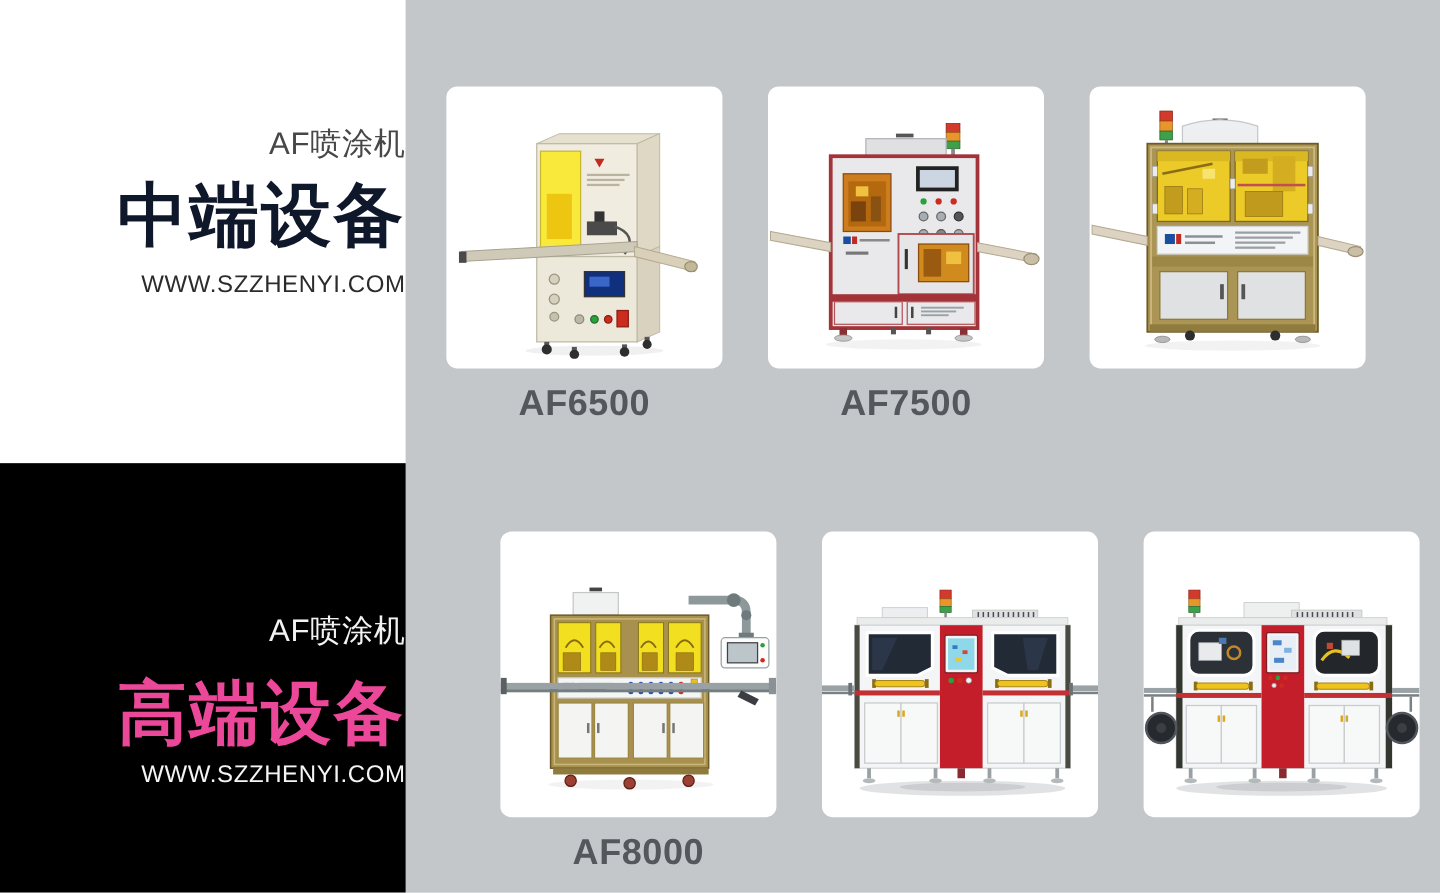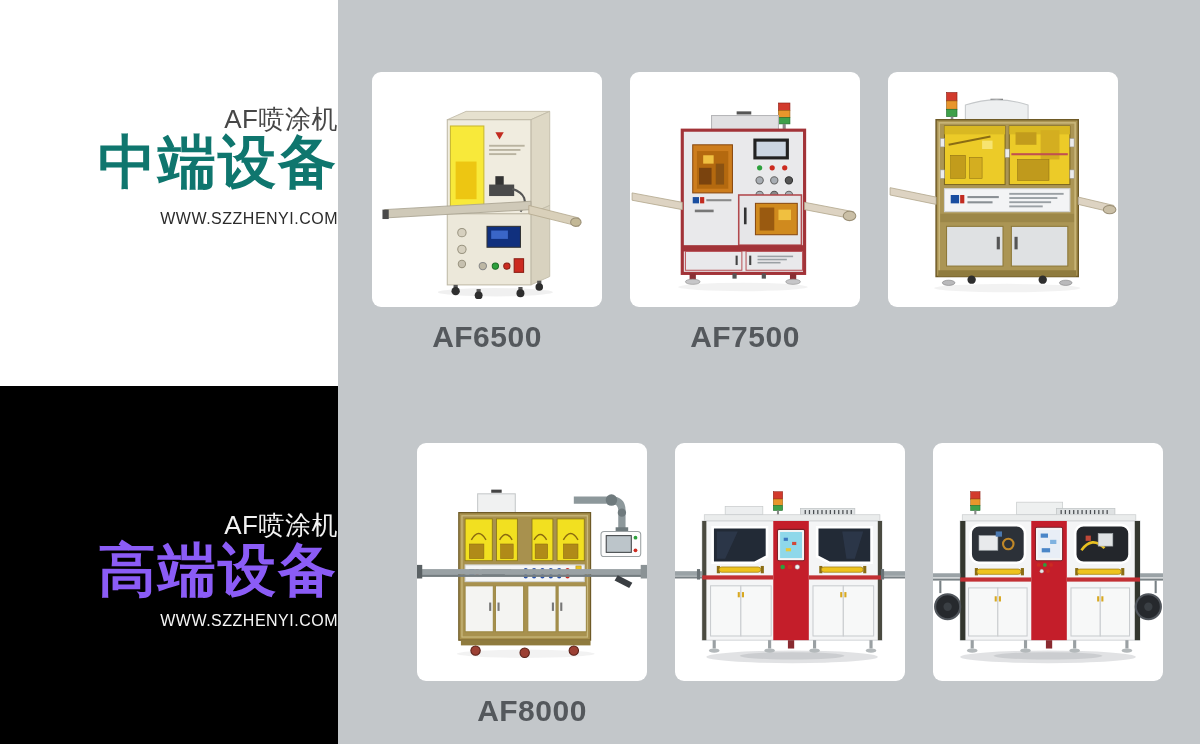--- a/index.html
+++ b/index.html
@@ -9,28 +9,28 @@
   
   .left-col{position:absolute;left:0;top:0;width:280px;height:744px;text-align:right;}
   .panel{position:absolute;left:0;width:338px;box-sizing:border-box;}
   .panel-mid{top:0;height:386px;background:#ffffff;}
   .panel-high{top:386px;height:358px;background:#000000;}
   .panel-inner{padding-left:48px;}
   .panel-mid .panel-inner{padding-top:106px;}
   .panel-high .panel-inner{padding-top:126px;}
   .kicker{font-size:26px;line-height:26px;color:#474747;letter-spacing:.5px;}
   .panel-high .kicker{color:#f2f2f2;}
-  .big-title{font-size:58px;line-height:60px;font-weight:900;letter-spacing:2px;color:#0f766e;}
-  .panel-high .big-title{color:#8b5cf6;margin-top:2px;}
-  .site-url{font-size:16px;line-height:26px;color:#2b2b2b;letter-spacing:.5px;margin-top:14px;}
+  .big-title{font-size:58px;line-height:60px;font-weight:900;letter-spacing:2px;color:#0f172a;margin-top:18px;}
+  .panel-high .big-title{color:#ec4899;margin-top:27px;}
+  .site-url{font-size:20px;line-height:26px;color:#2b2b2b;letter-spacing:.5px;margin-top:14px;}
   .panel-high .site-url{color:#f5f5f5;margin-top:8px;}
 
   
   .products{position:absolute;left:338px;top:0;width:862px;height:744px;box-sizing:border-box;padding:72px 0 0 34px;}
-  .product-row{display:flex;gap:28px;}
+  .product-row{display:flex;gap:38px;}
   .product-row.row-2{margin-top:90px;padding-left:45px;}
   .cell{width:230px;}
   .card{width:230px;height:235px;background:#ffffff;border-radius:9px;display:flex;align-items:center;justify-content:center;overflow:hidden;}
   .row-2 .card{height:238px;}
   .card svg{width:100%;height:auto;display:block;}
   .model-label{margin-top:13px;text-align:center;font-size:30px;line-height:33px;font-weight:600;color:#54585c;letter-spacing:.5px;}
 </style>
 </head>
 <body>
 

